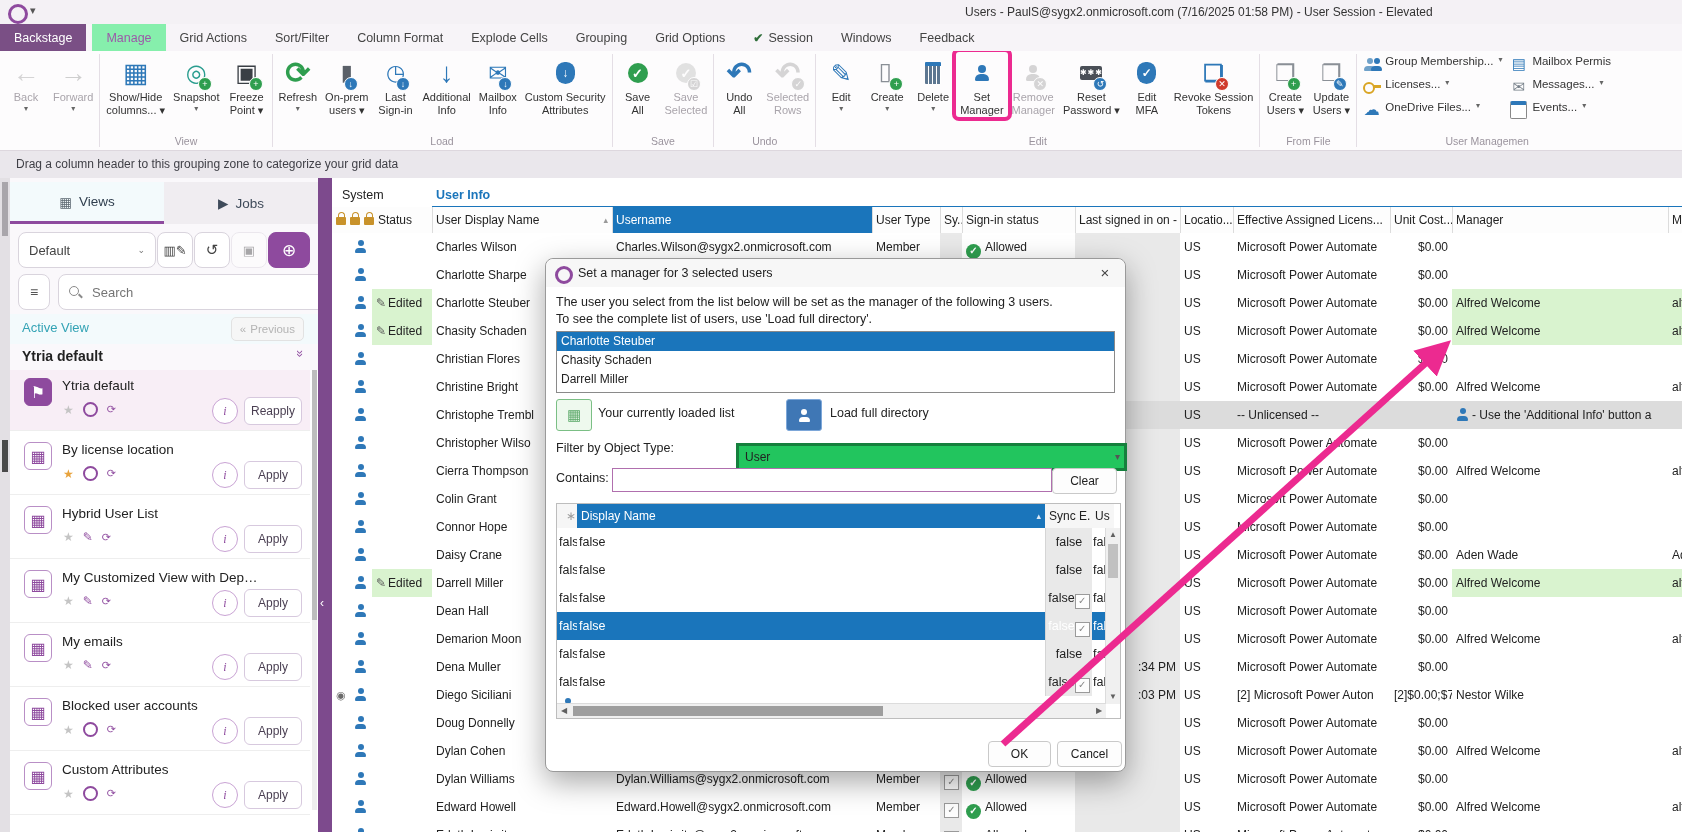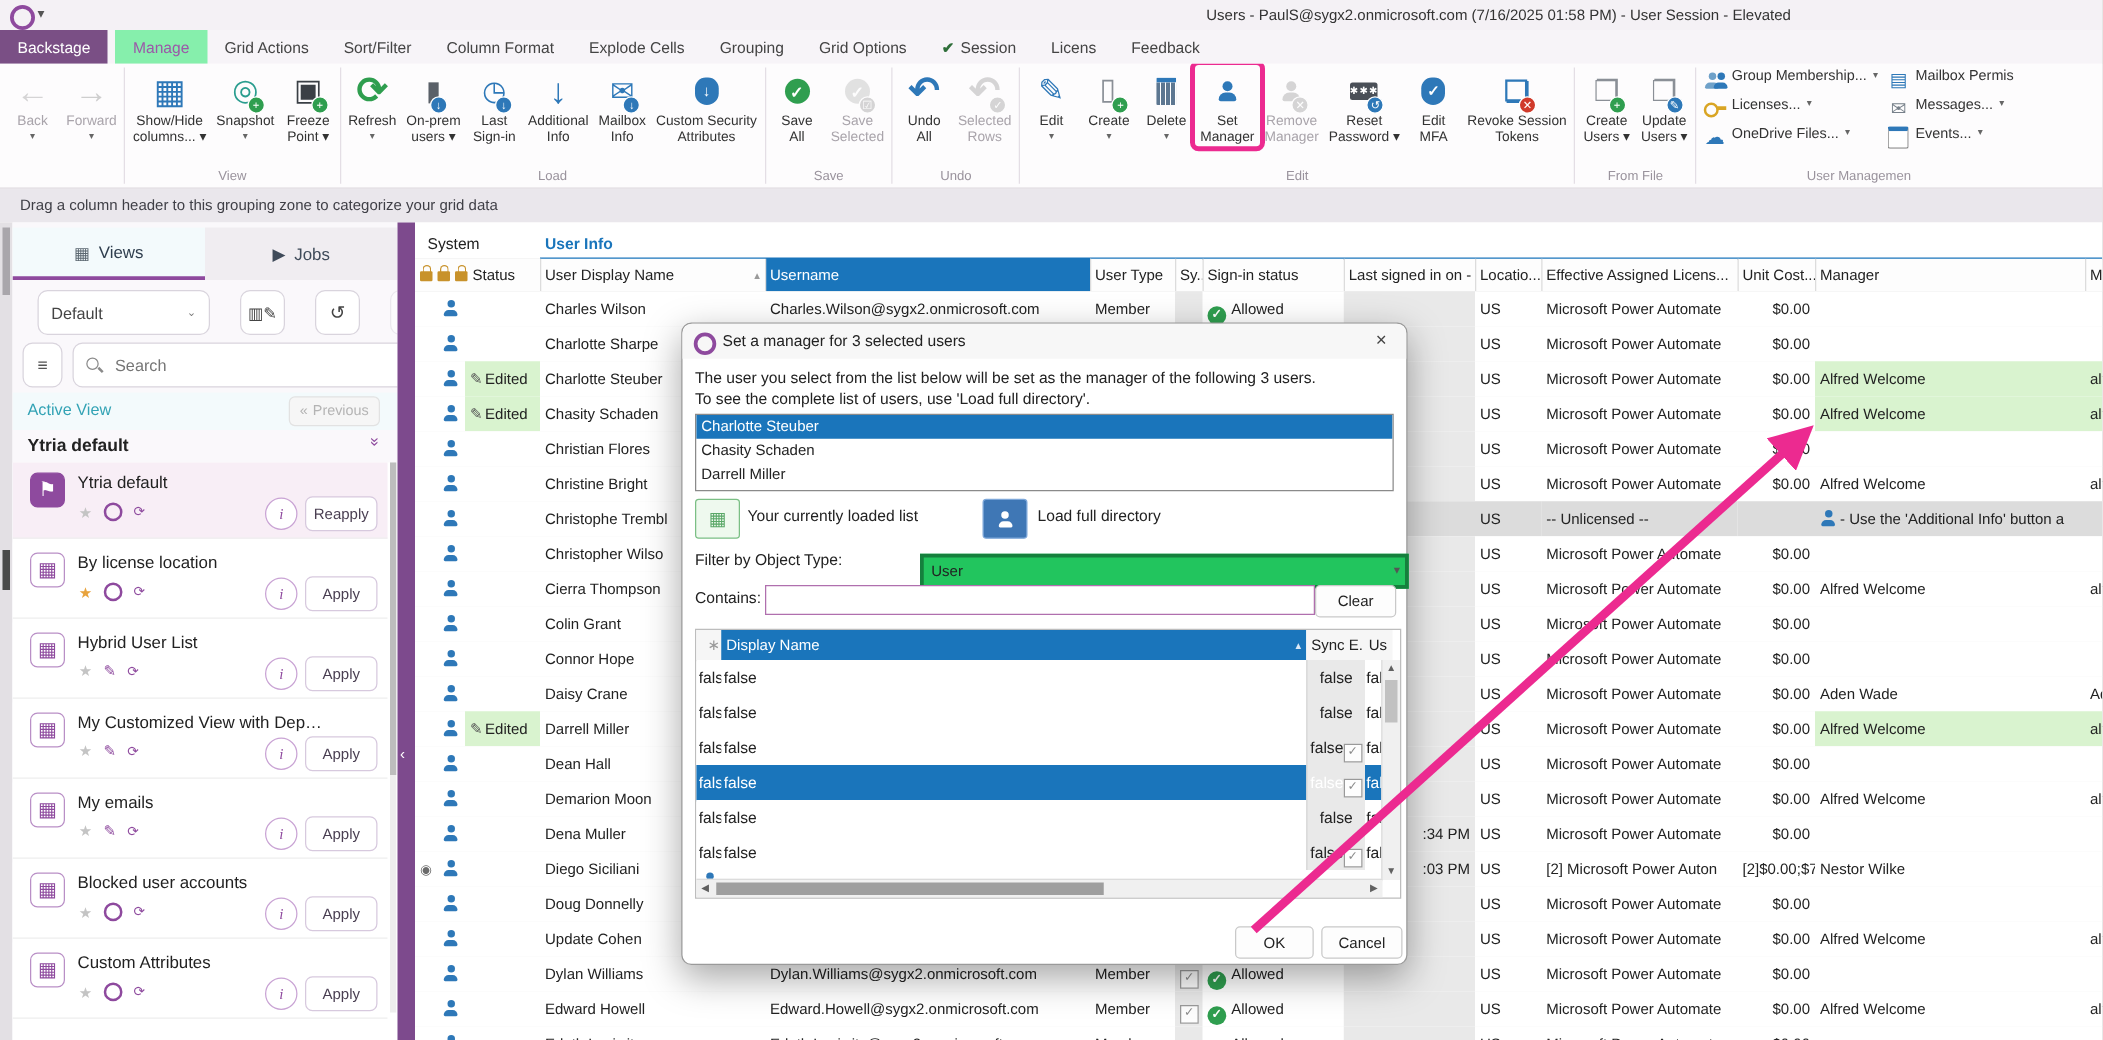--- a/index.html
+++ b/index.html
@@ -63,21 +63,21 @@
        display:flex;align-items:center;justify-content:center;letter-spacing:1px;}
   
   #groupbar{left:0;top:151px;width:1682px;height:27px;background:#eae7ec;font-size:12px;color:#3f3f46;
             line-height:27px;padding-left:16px;}
   
   #leftstrip{left:0;top:178px;width:10px;height:654px;background:#e3e0e4;}
   #sidebar{left:10px;top:178px;width:308px;height:654px;background:#faf8fb;overflow:hidden;}
   .sbtabs{position:absolute;left:0;top:4px;width:308px;height:42px;display:flex;}
   .sbtab{flex:1;display:flex;align-items:center;justify-content:center;gap:7px;font-size:13.5px;color:#3f4b5a;background:#f0edf1;}
   .sbtab.active{background:#f3fafc;border-bottom:3px solid #8e4a9e;color:#2f3e4e;}
-  .ctlrow{position:absolute;left:20px;top:54px;display:flex;gap:24px;}
+  .ctlrow{position:absolute;left:8px;top:54px;display:flex;gap:1px;}
   .ctl{height:34px;border:1px solid #d9d4dd;border-radius:8px;background:#fff;display:flex;align-items:center;
        justify-content:center;font-size:13px;color:#444;}
   .srchrow{position:absolute;left:8px;top:96px;display:flex;gap:8px;}
   .mag{position:relative;width:13px;height:13px;}
   .mag::before{content:'';position:absolute;left:0;top:0;width:8px;height:8px;border:1.7px solid #8a8a8a;border-radius:50%;}
   .mag::after{content:'';position:absolute;left:9px;top:9px;width:5px;height:1.8px;background:#8a8a8a;transform:rotate(45deg);}
   #searchbox input{border:none;outline:none;font-size:13px;color:#444;width:190px;background:transparent;
        font-family:"Liberation Sans",sans-serif;}
   .avrow{position:absolute;left:0;top:136px;width:308px;height:30px;background:#f3fafc;}
   .avlabel{position:absolute;left:12px;top:6px;color:#33a3b5;font-size:13px;}
@@ -207,21 +207,21 @@
         <span>Grouping</span>
       </div>
       <div class="tab">
         <span>Grid Options</span>
       </div>
       <div class="tab">
         <span class="chk">✔</span>
         <span>Session</span>
       </div>
       <div class="tab">
-        <span>Licens</span>
+        <span>Windows</span>
       </div>
       <div class="tab">
         <span>Feedback</span>
       </div>
     </div>
 
   <div class="abs" id="ribbon">
       <div class="rgroup">
         <div class="rbtns">
           <div class="rbtn disabled">
@@ -894,21 +894,21 @@
         <div class="cell" style="left: 630px; width: 105px;"></div>
         <div class="cell gray right" style="left: 743px; width: 97px;"></div>
         <div class="cell" style="left: 848px; width: 45px;">US</div>
         <div class="cell" style="left: 901px; width: 149px;">Microsoft Power Automate</div>
         <div class="cell right" style="left: 1058px; width: 54px;">$0.00</div>
         <div class="cell" style="left: 1120px; width: 208px;"></div>
         <div class="cell" style="left: 1336px; width: 26px;"></div>
       </div>
       <div class="grow" style="top: 559px;">
         <div class="cell" style="left: 18px; width: 14px;"><span class="icn-person sm" style="vertical-align: -2px;"></span></div>
-        <div class="cell" style="left: 100px; width: 172px;">Update Cohen</div>
+        <div class="cell" style="left: 100px; width: 172px;">Dylan Cohen</div>
         <div class="cell gray" style="left: 608px; width: 14px;"></div>
         <div class="cell" style="left: 630px; width: 105px;"></div>
         <div class="cell gray right" style="left: 743px; width: 97px;"></div>
         <div class="cell" style="left: 848px; width: 45px;">US</div>
         <div class="cell" style="left: 901px; width: 149px;">Microsoft Power Automate</div>
         <div class="cell right" style="left: 1058px; width: 54px;">$0.00</div>
         <div class="cell" style="left: 1120px; width: 208px;">Alfred Welcome</div>
         <div class="cell" style="left: 1336px; width: 26px;">alf</div>
       </div>
       <div class="grow" style="top: 587px;">

